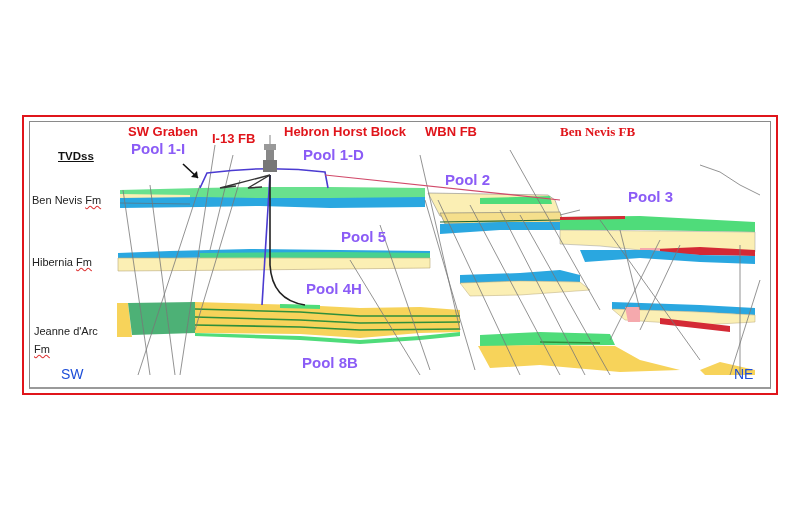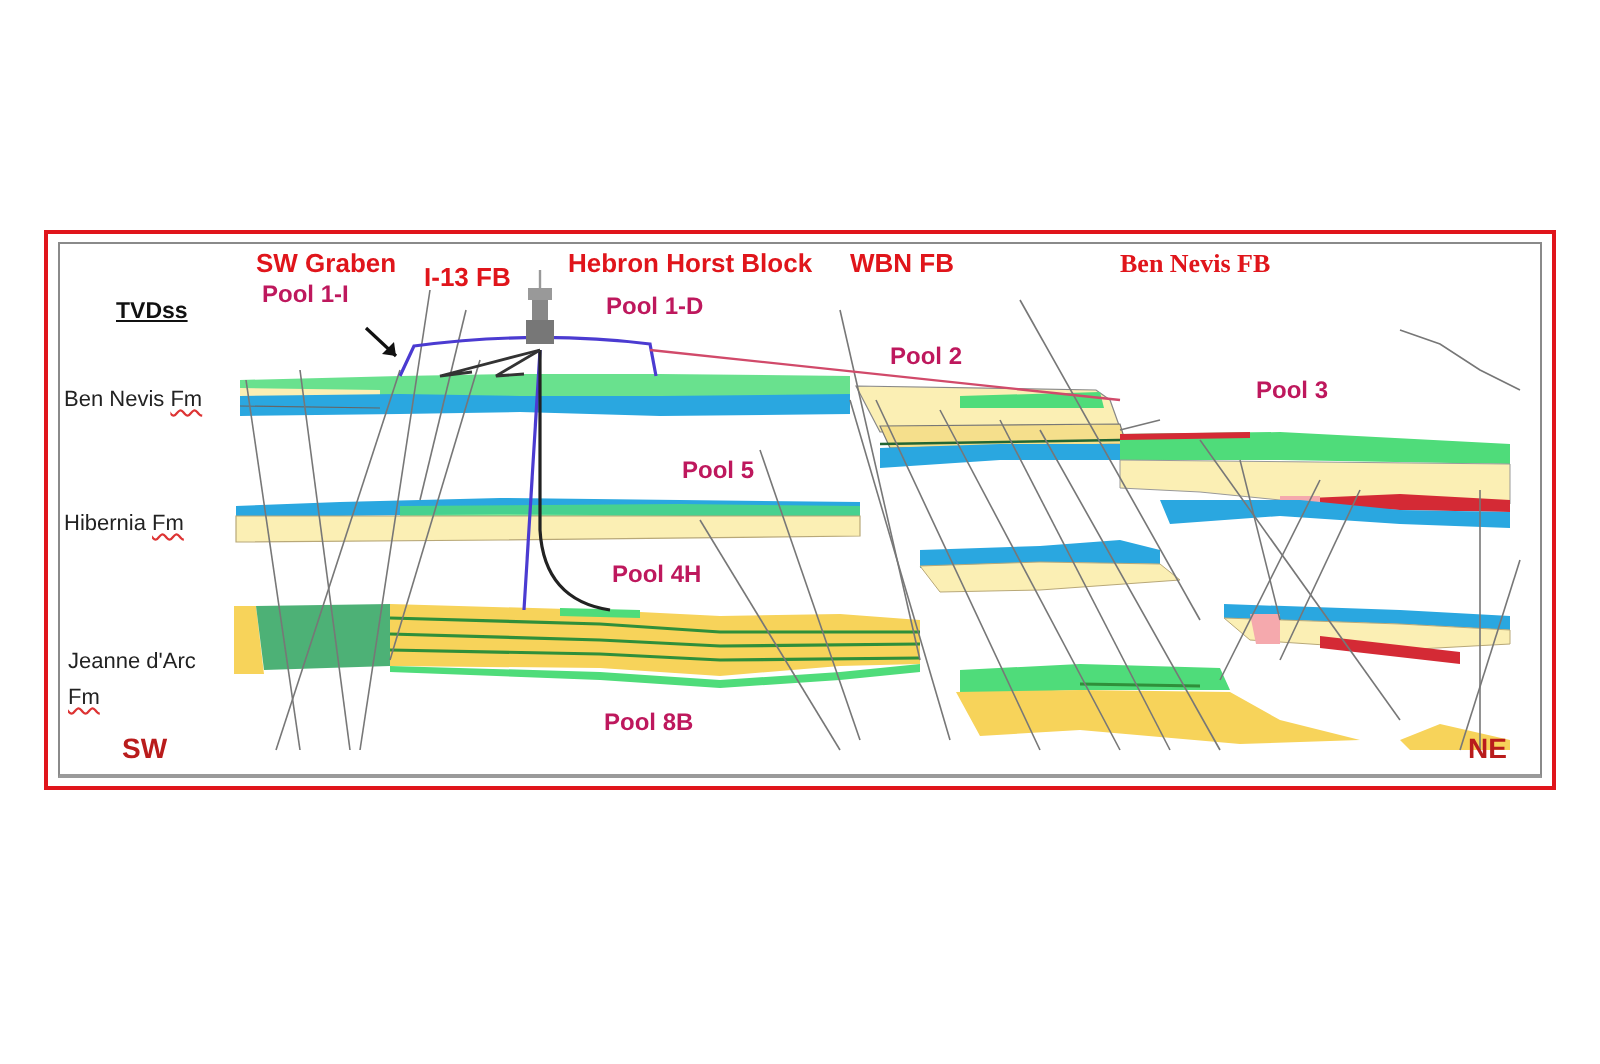--- a/index.html
+++ b/index.html
@@ -2,24 +2,24 @@
 <html><head>
 <meta charset="utf-8">
 <style>
   html,body{margin:0;padding:0;background:#ffffff;}
   body{width:800px;height:532px;position:relative;overflow:hidden;font-family:"Liberation Sans",sans-serif;}
   .outer{position:absolute;left:22px;top:115px;width:756px;height:280px;border:2px solid #e0151b;box-sizing:border-box;background:#fff;}
   .inner{position:absolute;left:5px;top:4px;width:742px;height:268px;border:1px solid #8a8a8a;border-bottom:2px solid #9a9a9a;box-sizing:border-box;background:#fff;}
   svg.section{position:absolute;left:0;top:0;}
   .lbl{position:absolute;white-space:nowrap;}
   .block{color:#e0151b;font-weight:bold;font-size:13px;}
-  .pool{color:#be185d;font-weight:bold;font-size:12px;}
+  .pool{color:#8b5cf6;font-weight:bold;font-size:15px;}
   .fm{color:#222;font-size:11px;font-family:"Liberation Sans",sans-serif;}
   .fm u{text-decoration:underline wavy #d33;text-align:center;}
-  .dir{color:#b91c1c;font-weight:bold;font-size:14px;}
+  .dir{color:#1d4ed8;font-weight:normal;font-size:14px;}
   .tvd{color:#111;font-weight:bold;font-size:11.5px;text-decoration:underline;}
 </style>
 </head>
 <body>
 
 <div class="outer">
   <div class="inner"></div>
 </div>
 
 <svg class="section" width="800" height="532" xmlns="http://www.w3.org/2000/svg">

